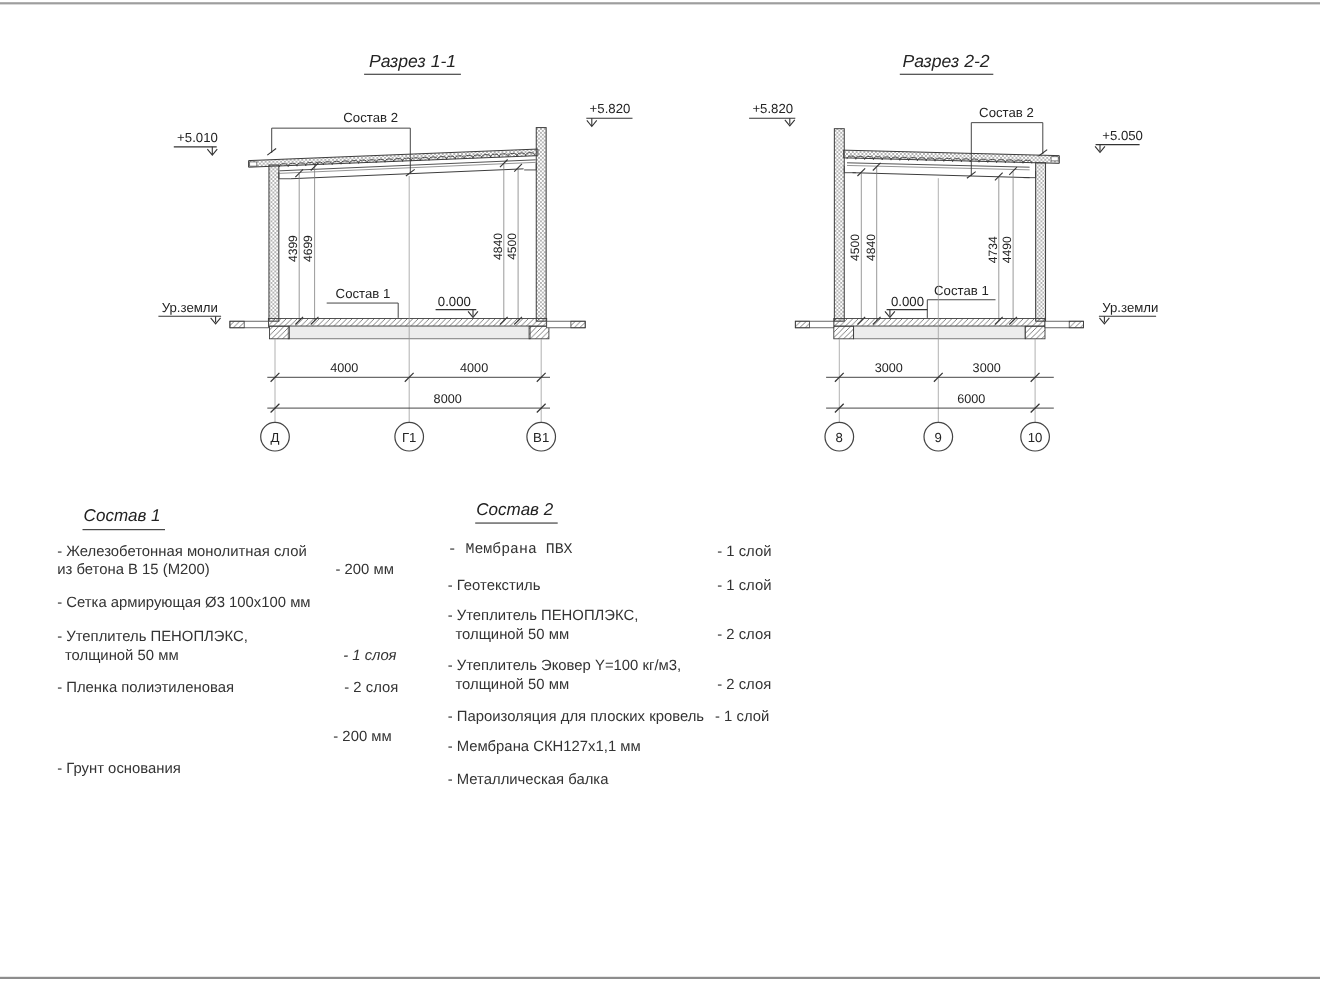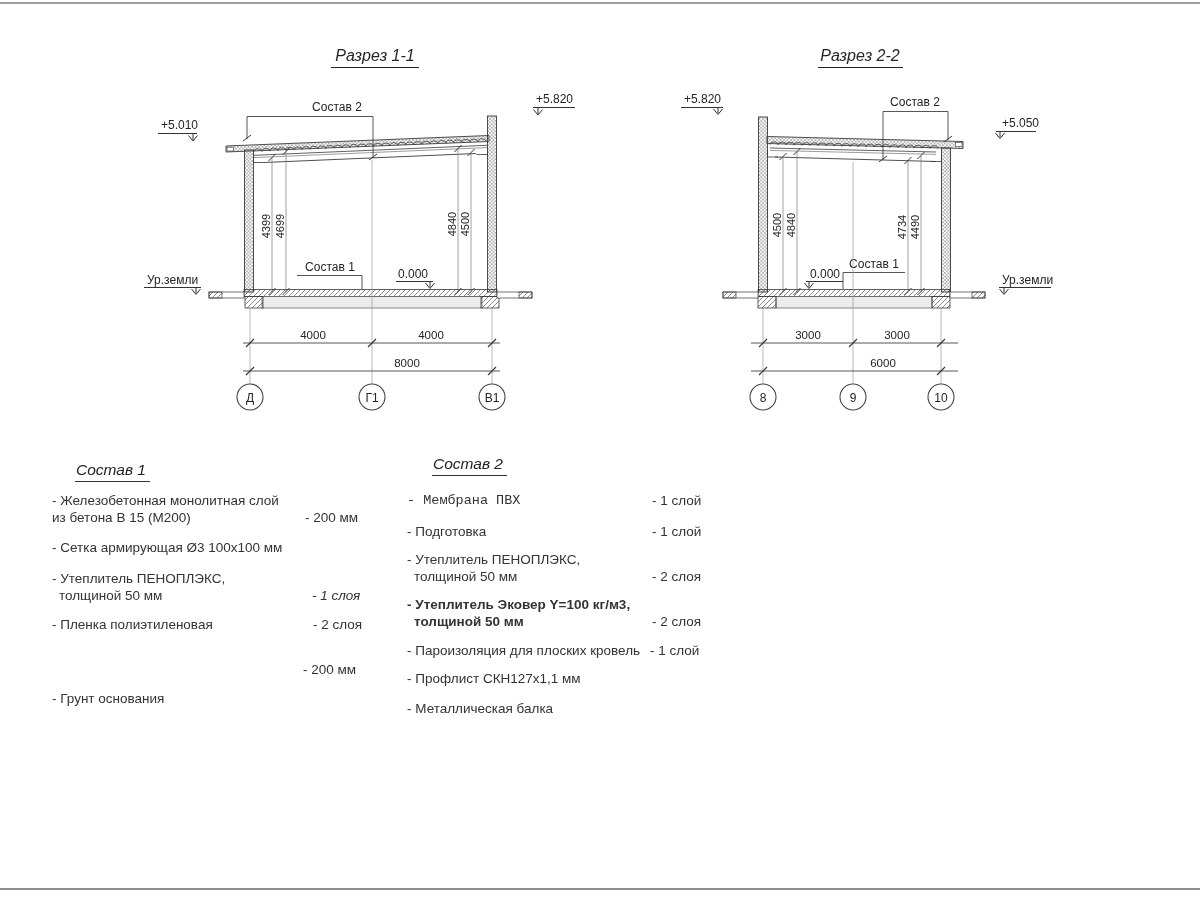--- a/index.html
+++ b/index.html
@@ -311,41 +311,41 @@
   </div>
 
   <div class="mtitle" style="left:432px;top:455px;">Состав 2</div>
 
   <div class="mi" style="left:407px;top:492px;font-family:Liberation Mono, monospace;">
     <div>- Мембрана ПВХ</div>
   </div>
   <div class="mv" style="left:652px;top:492px;">- 1 слой</div>
 
   <div class="mi" style="left:407px;top:523px;">
-    <div>- Подготовка</div>
+    <div>- Геотекстиль</div>
   </div>
   <div class="mv" style="left:652px;top:523px;">- 1 слой</div>
 
   <div class="mi" style="left:407px;top:551px;">
     <div>- Утеплитель ПЕНОПЛЭКС,</div>
     <div style="padding-left:7px;">толщиной 50 мм</div>
   </div>
   <div class="mv" style="left:652px;top:568px;">- 2 слоя</div>
 
-  <div class="mi" style="left:407px;top:596px;font-weight:bold;">
+  <div class="mi" style="left:407px;top:596px;">
     <div>- Утеплитель Эковер Y=100 кг/м3,</div>
     <div style="padding-left:7px;">толщиной 50 мм</div>
   </div>
   <div class="mv" style="left:652px;top:613px;">- 2 слоя</div>
 
   <div class="mi" style="left:407px;top:642px;">
     <div>- Пароизоляция для плоских кровель</div>
   </div>
   <div class="mv" style="left:650px;top:642px;">- 1 слой</div>
 
   <div class="mi" style="left:407px;top:670px;">
-    <div>- Профлист СКН127х1,1 мм</div>
+    <div>- Мембрана СКН127х1,1 мм</div>
   </div>
 
   <div class="mi" style="left:407px;top:700px;">
     <div>- Металлическая балка</div>
   </div>
 </div>
 
 </body></html>

